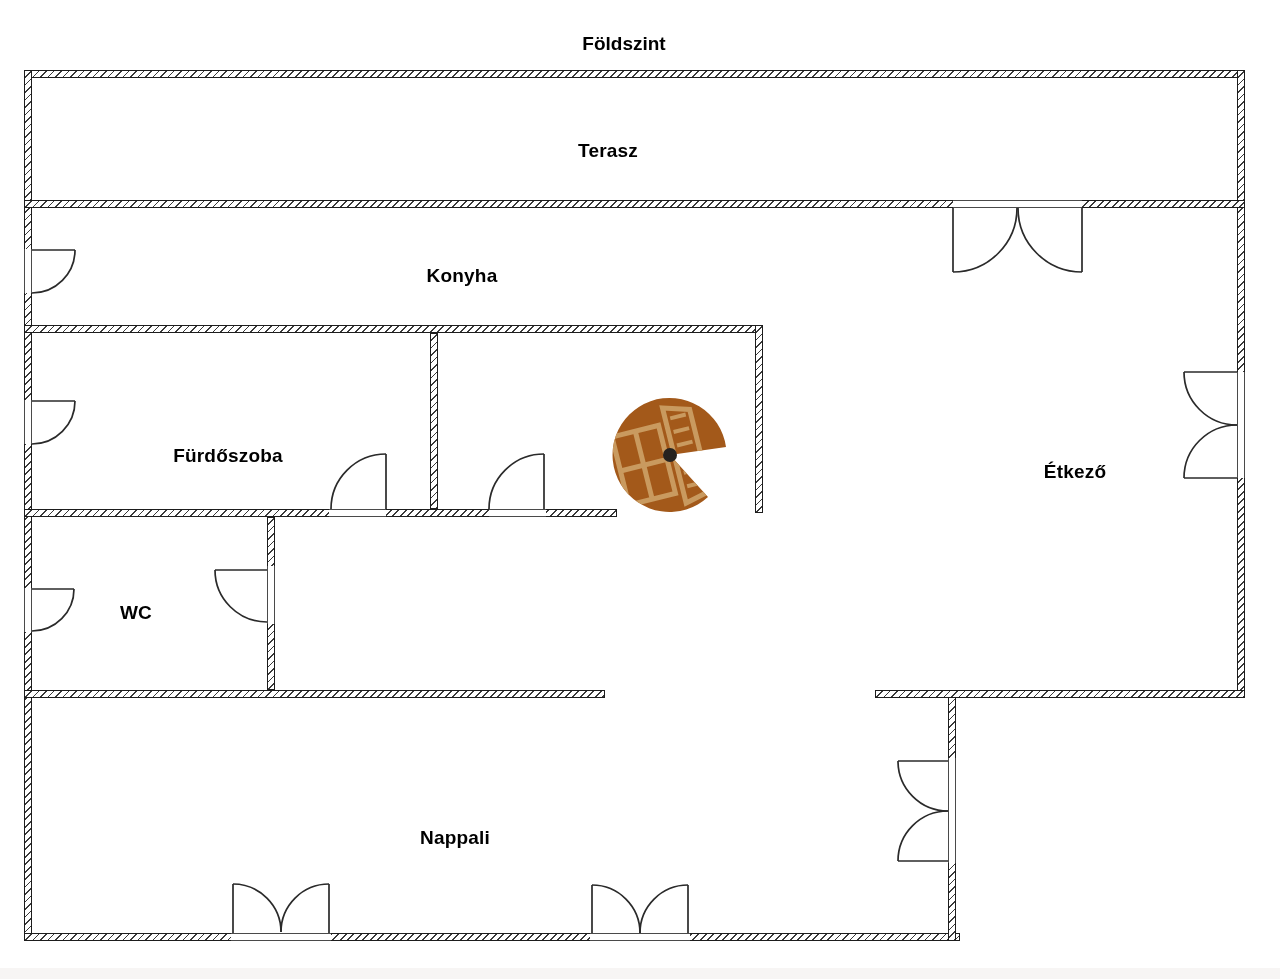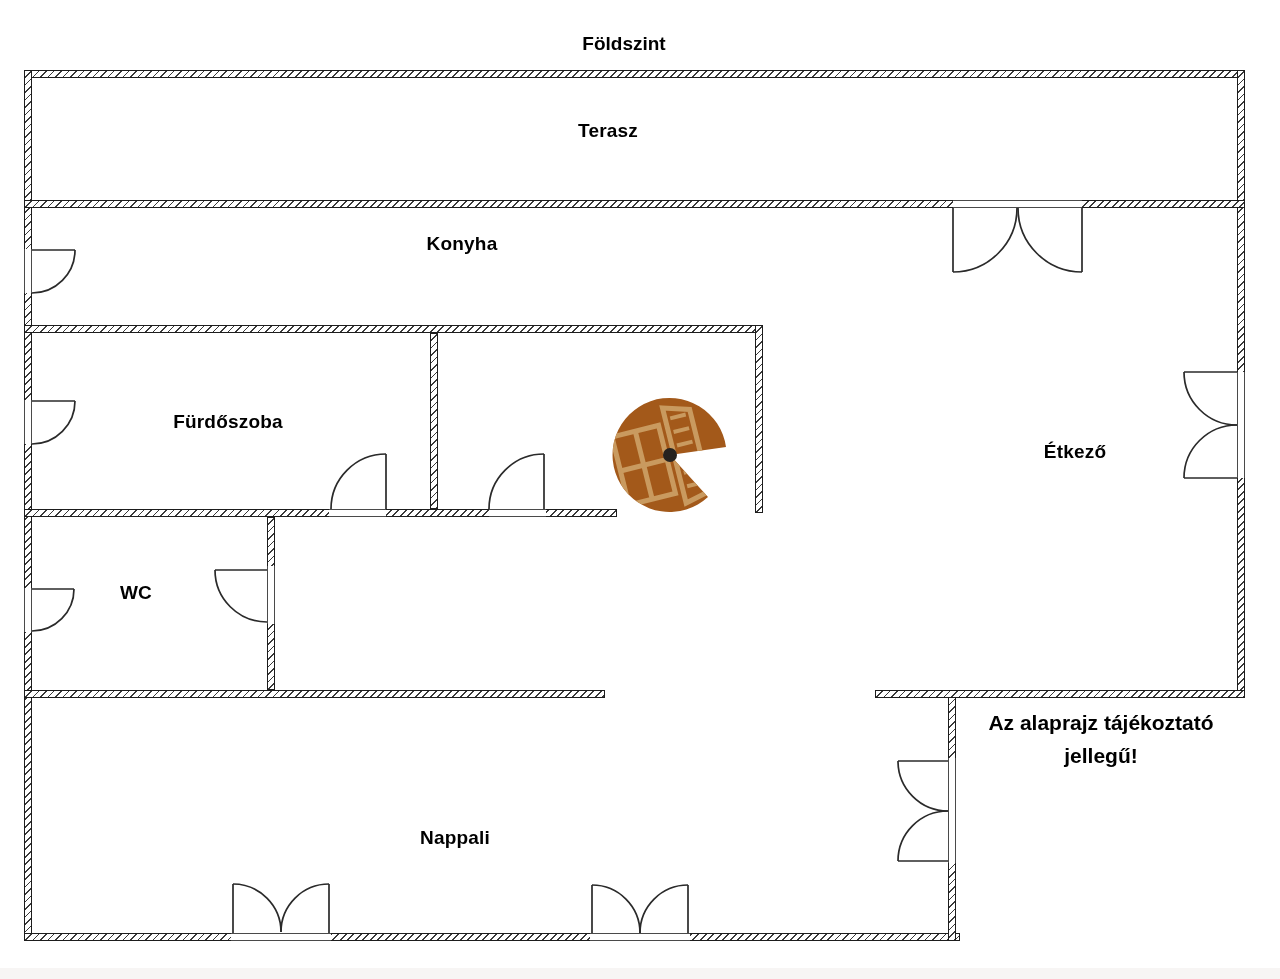--- a/index.html
+++ b/index.html
@@ -11,21 +11,21 @@
     position:absolute;box-sizing:border-box;
     background:repeating-linear-gradient(135deg,#ffffff 0px,#ffffff 4px,#3a3a3a 4px,#3a3a3a 5.3px);
     border:1px solid #1d1d1d;
   }
   .opening{position:absolute;background:#ffffff;box-sizing:border-box;}
   .opening.h{border-top:1px solid #4a4a4a;border-bottom:1px solid #4a4a4a;}
   .opening.v{border-left:1px solid #4a4a4a;border-right:1px solid #4a4a4a;}
   svg#overlay{position:absolute;left:0;top:0;}
   .lbl{
     position:absolute;transform:translate(-50%,-50%);
-    font-weight:700;font-size:19px;color:#000;white-space:nowrap;letter-spacing:0.2px;
+    font-weight:700;font-size:19px;color:#000;white-space:nowrap;letter-spacing:0.2px;margin-top:20px;
   }
   #plan-title{position:absolute;transform:translate(-50%,-50%);font-weight:700;font-size:19px;color:#000;}
   #disclaimer{
     position:absolute;left:951px;top:706px;width:300px;text-align:center;
     font-weight:700;font-size:21px;line-height:33px;color:#000;
   }
   #footer-strip{position:absolute;left:0;top:968px;width:1280px;height:11px;background:#f7f5f4;}
 </style>
 </head>
 <body>
@@ -147,22 +147,21 @@
           <line x1="679" y1="476" x2="695" y2="476"></line>
           <line x1="679" y1="490" x2="695" y2="490"></line>
         </g>
       </g>
       <circle cx="670" cy="455" r="7" fill="#26221f"></circle>
     </g>
   </svg>
 
   <div id="plan-title" style="left:624px;top:44px">Földszint</div>
   <div class="lbl" style="left:608px;top:131px">Terasz</div>
-  <div class="lbl" style="left:462px;top:244px">Konyha</div>
-  <div class="lbl" style="left:228px;top:422px">Fürdőszoba</div>
+  <div class="lbl" style="left:462px;top:256px">Konyha</div>
+  <div class="lbl" style="left:228px;top:436px">Fürdőszoba</div>
   <div class="lbl" style="left:1075px;top:452px">Étkező</div>
   <div class="lbl" style="left:136px;top:593px">WC</div>
-  <div class="lbl" style="left:455px;top:838px">Nappali</div>
+  <div class="lbl" style="left:455px;top:818px">Nappali</div>
 
-  <div id="disclaimer">Az alaprajz tájékoztató jellegű!</div>
 
   <div id="footer-strip"></div>
 </div>
 
 </body></html>

